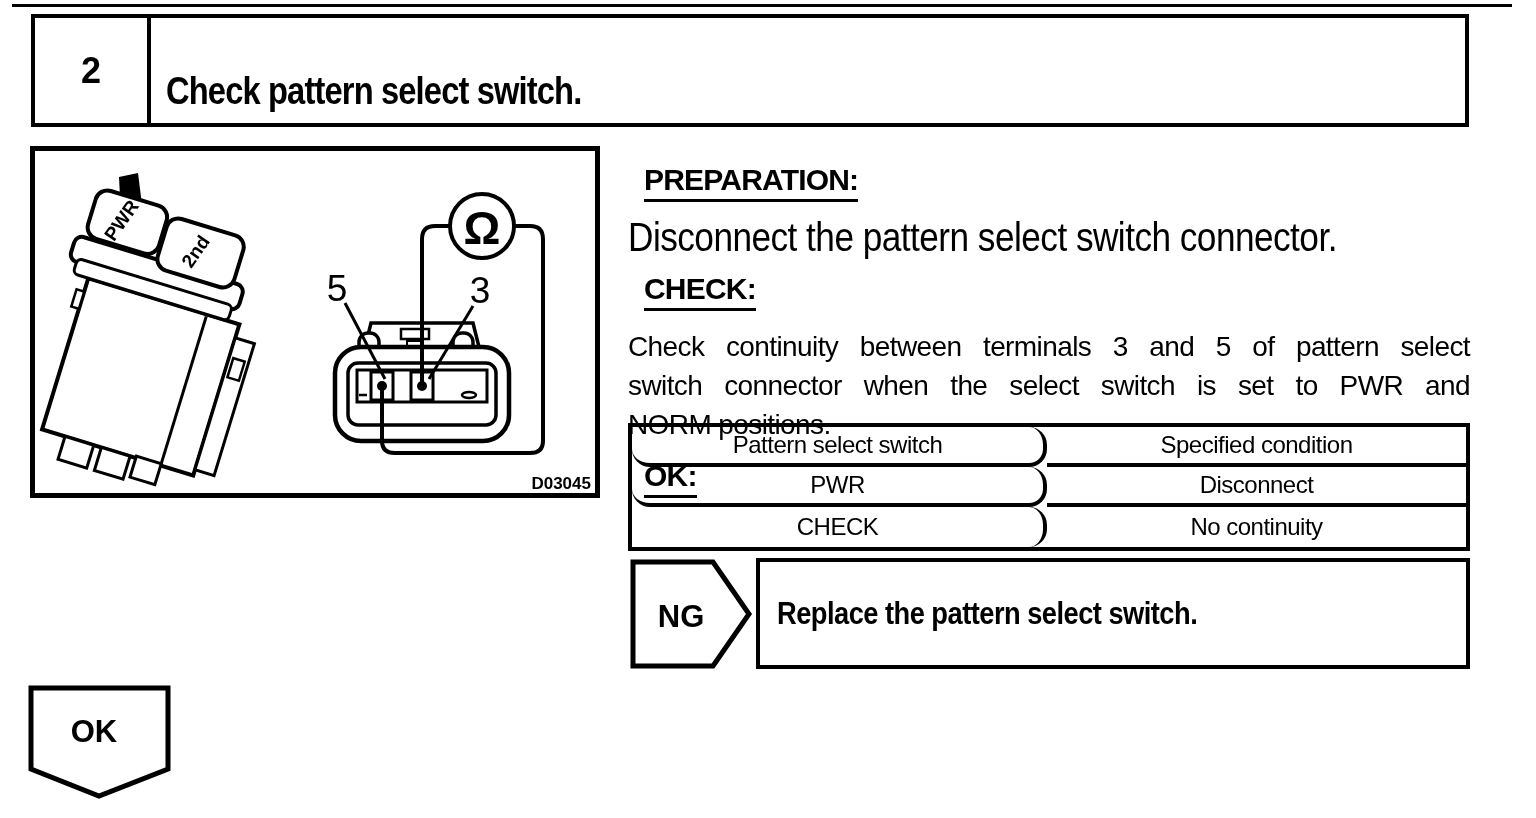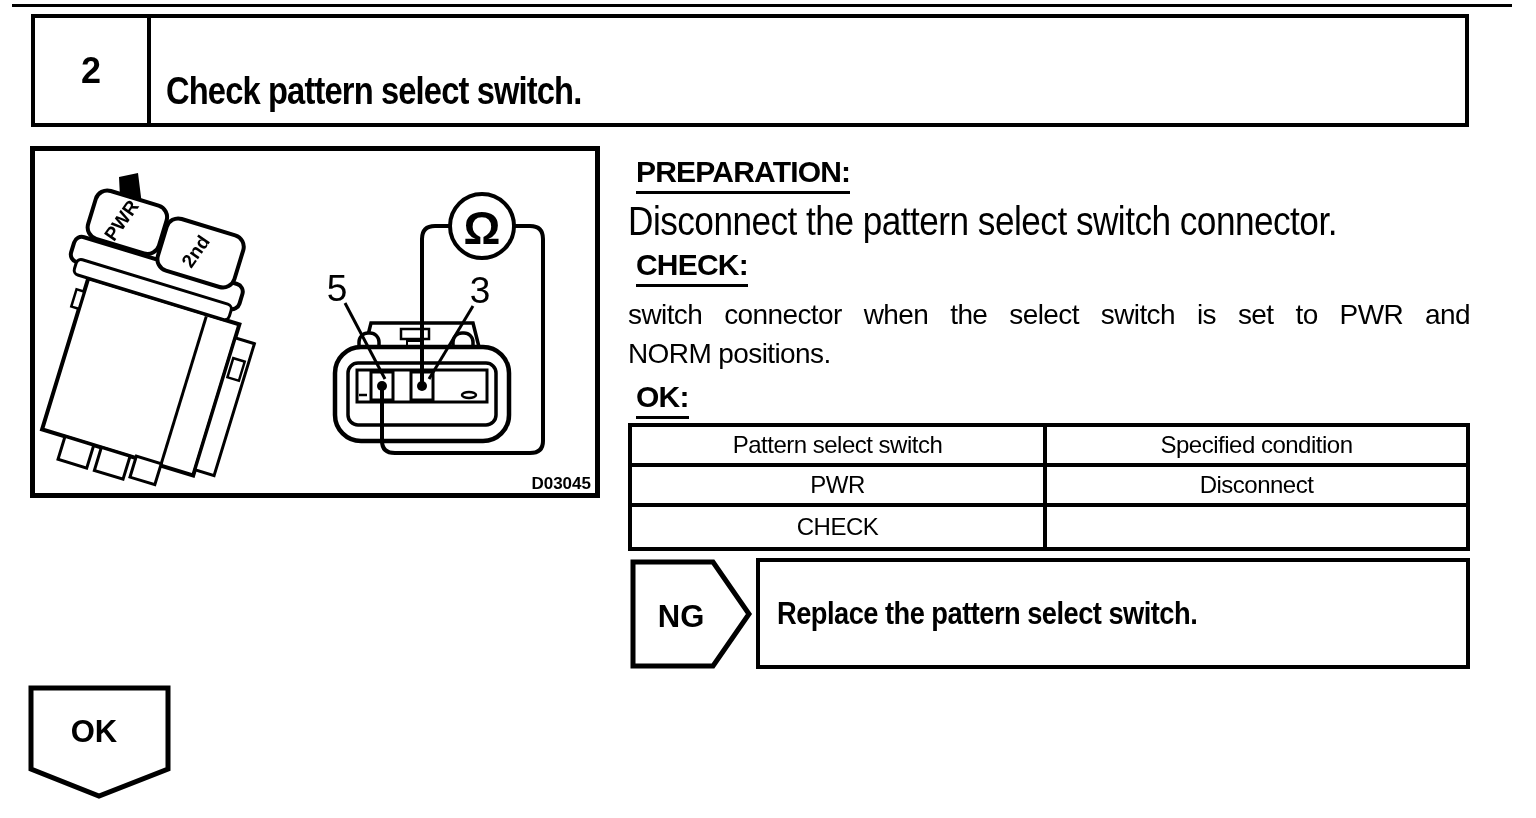--- a/index.html
+++ b/index.html
@@ -16,33 +16,33 @@
   #step-num{font-size:36px;font-weight:bold;}
   #step-title-cell{flex:1;display:flex;align-items:center;padding-left:15px;margin-top:42px;}
   #step-title{font-size:38px;font-weight:bold;letter-spacing:-1px;
               display:inline-block;transform:scaleX(.86);transform-origin:0 50%;white-space:nowrap;}
   
   #figure-panel{left:30px;top:146px;width:570px;height:352px;border:5px solid #000;
                 box-sizing:border-box;}
   
   #instructions{left:628px;top:148px;width:842px;}
   .sec-head{font-size:30px;font-weight:bold;letter-spacing:-0.8px;line-height:32px;
-            display:table;border-bottom:3px solid #000;padding-bottom:3px;margin:8px;}
+            display:table;border-bottom:3px solid #000;padding-bottom:3px;margin:16px;}
   .body-line{font-size:40px;letter-spacing:-0.6px;line-height:39px;white-space:nowrap;}
   .narrow{display:inline-block;transform:scaleX(.88);transform-origin:0 50%;white-space:nowrap;}
   .jline{font-size:28px;letter-spacing:-0.6px;line-height:39px;
          text-align:justify;text-align-last:justify;}
   .jline-last{font-size:28px;letter-spacing:-0.6px;line-height:39px;}
   
   #spec-table{left:628px;top:423px;width:842px;height:128px;border:4px solid #000;
               box-sizing:border-box;display:grid;grid-template-columns:415px 1fr;
               grid-template-rows:1fr 1fr 1fr;}
   .tcell{display:flex;align-items:center;justify-content:center;
          font-size:24px;letter-spacing:-0.5px;}
-  .tcell.c1{border-right:4px solid #000;}
+  .tcell.c1{border-right:4px solid #000;border-radius:18px;}
   .tcell.rb{border-bottom:4px solid #000;}
   
   #ng-svg{left:629px;top:558px;width:124px;height:112px;}
   #ng-action-box{left:756px;top:558px;width:714px;height:111px;border:4px solid #000;
                  box-sizing:border-box;display:flex;align-items:center;padding-left:17px;}
   #ng-action-text{font-size:31px;font-weight:bold;letter-spacing:-0.6px;}
   
   #ok-svg{left:28px;top:685px;width:144px;height:116px;}
   svg text{font-family:"Liberation Sans","DejaVu Sans",sans-serif;}
 </style>
@@ -113,31 +113,33 @@
       <text x="445" y="139" text-anchor="middle" dominant-baseline="central" font-size="37">3</text>
 
       <text x="556" y="338" text-anchor="end" font-size="17" font-weight="bold">D03045</text>
     </svg>
   </div>
 
   <div id="instructions" class="abs">
     <div class="sec-head">PREPARATION:</div>
     <div class="body-line"><span class="narrow">Disconnect the pattern select switch connector.</span></div>
     <div class="sec-head">CHECK:</div>
+    <div class="jline">Check continuity between terminals 3 and 5 of pattern select</div>
     <div class="jline">switch connector when the select switch is set to PWR and</div>
     <div class="jline-last">NORM positions.</div>
     <div class="sec-head">OK:</div>
   </div>
 
   <div id="spec-table" class="abs">
     <div class="tcell c1 rb">Pattern select switch</div>
     <div class="tcell rb">Specified condition</div>
     <div class="tcell c1 rb">PWR</div>
     <div class="tcell rb">Disconnect</div>
     <div class="tcell c1">CHECK</div>
+    <div class="tcell">No continuity</div>
   </div>
 
   <svg id="ng-svg" class="abs" viewBox="0 0 124 112">
     <polygon points="4,4 84,4 120,56 84,108 4,108" fill="#fff" stroke="#000" stroke-width="5"></polygon>
     <text x="52" y="58" text-anchor="middle" dominant-baseline="central" font-size="31" font-weight="bold">NG</text>
   </svg>
   <div id="ng-action-box" class="abs">
     <span id="ng-action-text" class="narrow">Replace the pattern select switch.</span>
   </div>
 

